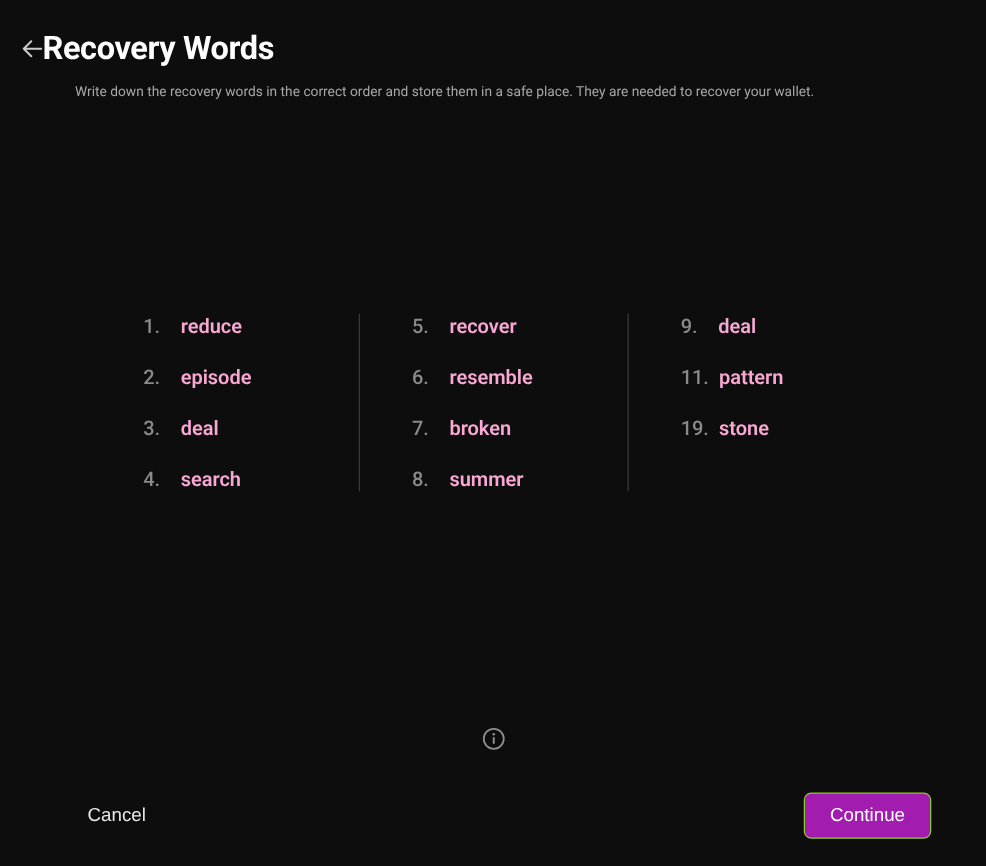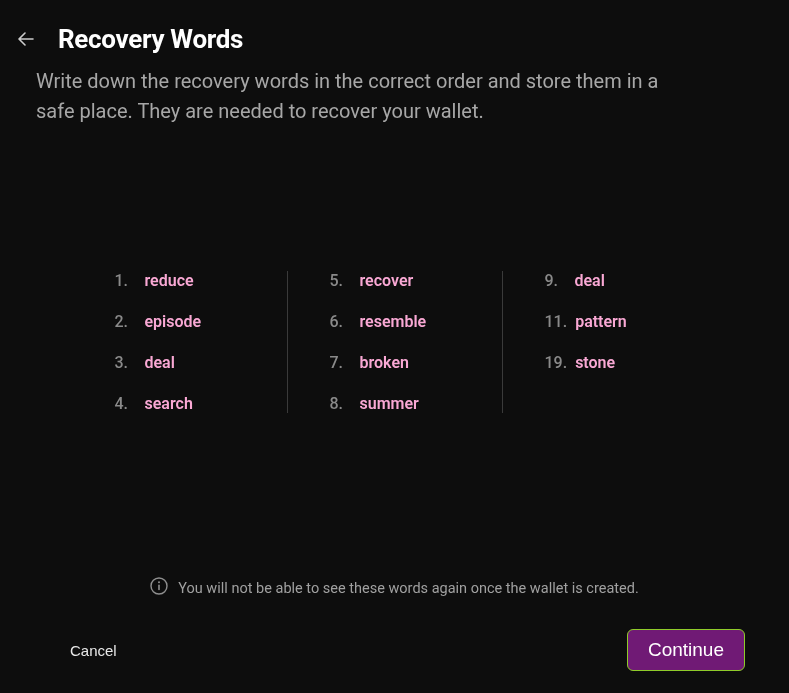--- a/index.html
+++ b/index.html
@@ -14,36 +14,36 @@
       font-family: -apple-system, BlinkMacSystemFont, "Segoe UI", Roboto, Helvetica, Arial, sans-serif;
       color: #ffffff;
       overflow: hidden;
       display: flex;
       flex-direction: column;
     }
     .header {
       padding: 24px 18px 8px 18px;
       display: flex;
       align-items: flex-start;
-      gap: 24px;
+      gap: 0;
     }
     .back-icon {
       margin-top: 7px;
       flex-shrink: 0;
       cursor: pointer;
     }
     .title {
       font-size: 26px;
       font-weight: 700;
       color: #ffffff;
       letter-spacing: -0.3px;
     }
     .subtitle {
-      padding: 4px 40px 0 36px;
-      font-size: 20px;
+      padding: 4px 40px 0 60px;
+      font-size: 11px;
       line-height: 1.5;
       color: #a7a7a7;
       max-width: 740px;
     }
     .content {
       flex: 1;
       display: flex;
       flex-direction: column;
       justify-content: center;
       align-items: center;
@@ -100,24 +100,24 @@
     }
     .cancel-button {
       background: transparent;
       border: none;
       color: #e8e8e8;
       font-size: 15px;
       cursor: pointer;
       padding: 8px 4px;
     }
     .continue-button {
-      background: #701a75;
+      background: #a21caf;
       border: 1px solid #8fcb2a;
       color: #ffffff;
-      font-size: 19px;
+      font-size: 15px;
       font-weight: 500;
       padding: 9px 20px;
       border-radius: 6px;
       cursor: pointer;
     }
   </style>
 </head>
 <body>
 
 <div class="header">
@@ -187,19 +187,18 @@
 </div>
 
 <div class="warning-row">
   <span class="info-icon">
     <svg width="18" height="18" viewBox="0 0 18 18" fill="none">
       <circle cx="9" cy="9" r="8" stroke="#8f8f8f" stroke-width="1.4"></circle>
       <circle cx="9" cy="5.3" r="1" fill="#8f8f8f"></circle>
       <rect x="8.2" y="7.6" width="1.6" height="5.6" rx="0.8" fill="#8f8f8f"></rect>
     </svg>
   </span>
-  <span>You will not be able to see these words again once the wallet is created.</span>
 </div>
 
 <div class="footer">
   <button class="cancel-button">Cancel</button>
   <button class="continue-button">Continue</button>
 </div>
 
 </body></html>

